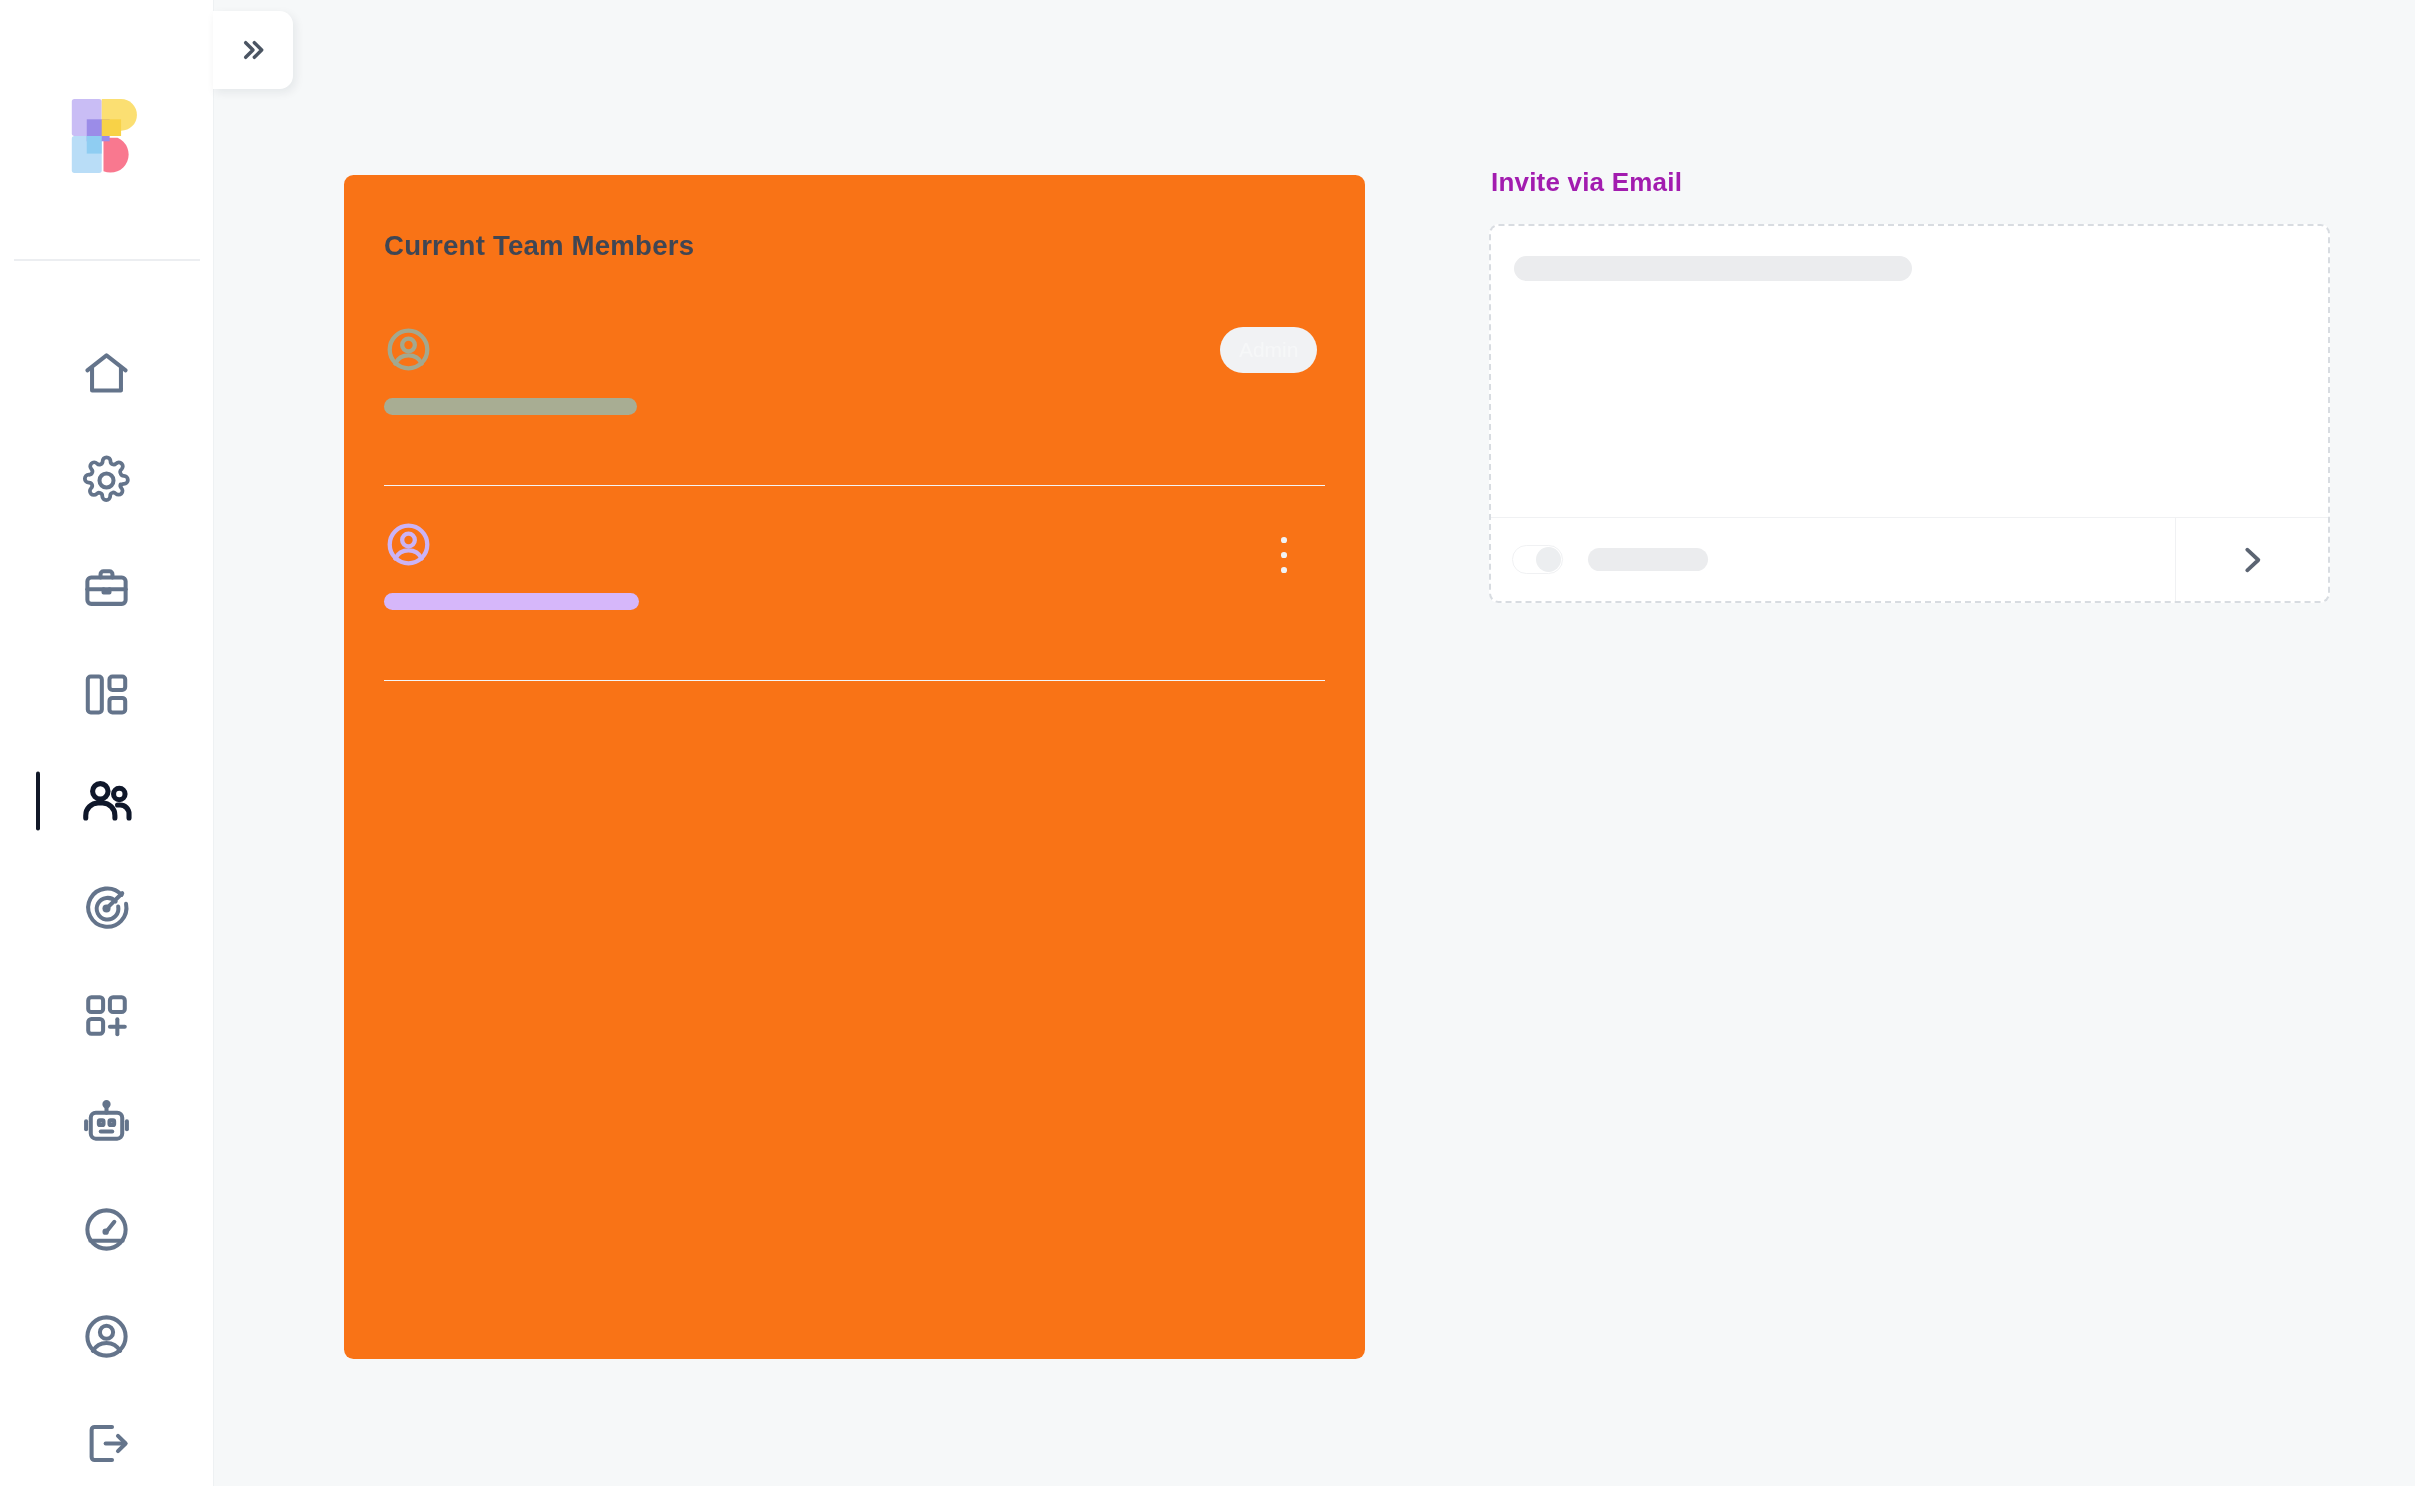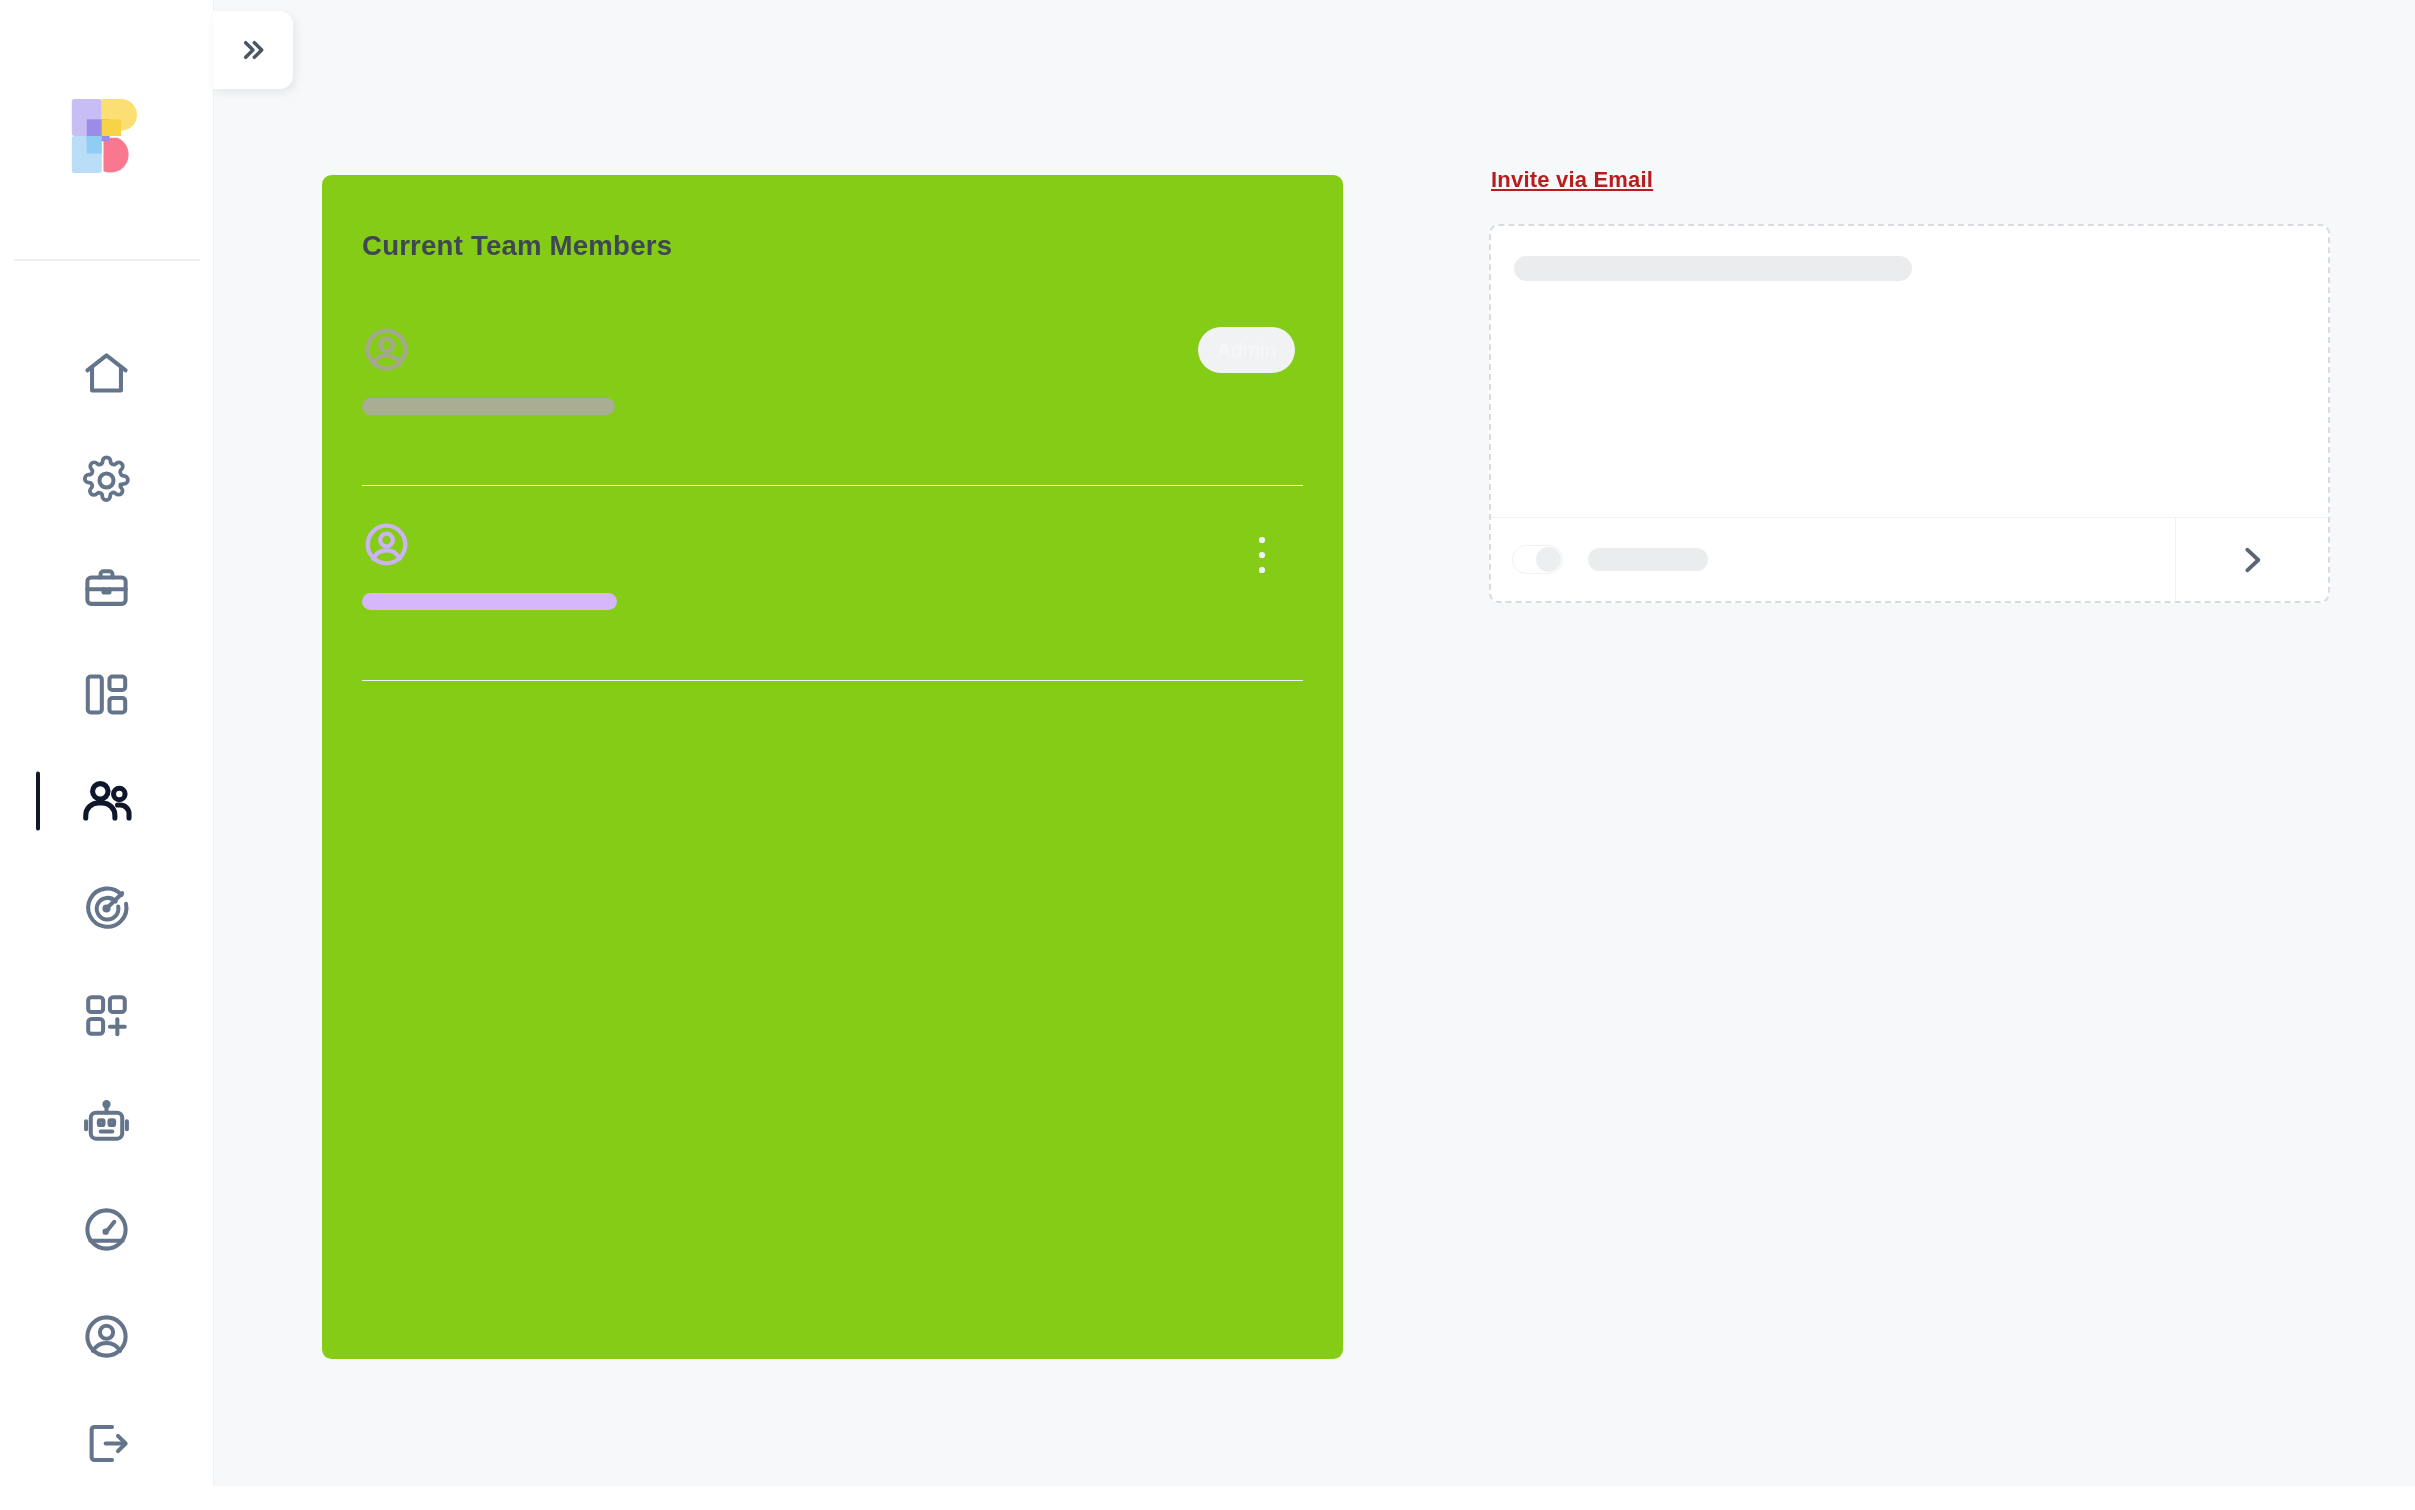--- a/index.html
+++ b/index.html
@@ -127,25 +127,25 @@
     top: 0;
     width: 2203px;
     height: 1486px;
     background: #f6f8f9;
     border-left: 1.9px solid #eef1f3;
   }
 
   
   #team-card {
     position: absolute;
-    left: 108px;
+    left: 130px;
     top: 175px;
     width: 1021px;
     height: 1184px;
-    background: #84cc16;
+    background: #f97316;
     border-radius: 9.5px;
   }
 
   #team-card-title {
     position: absolute;
     left: 40px;
     top: 55px;
     font-size: 27.6px;
     color: #3f4654;
     letter-spacing: 0.2px;
@@ -234,25 +234,24 @@
     position: absolute;
     left: 1254px;
     top: 0;
     width: 856px;
   }
 
   #invite-title {
     position: absolute;
     left: 23px;
     top: 167px;
-    font-size: 22px;
-    color: #b91c1c;
+    font-size: 26px;
+    color: #a21caf;
     letter-spacing: 0.2px;
     white-space: nowrap;
-    text-decoration: underline;
   }
 
   #invite-card {
     position: absolute;
     left: 21px;
     top: 224px;
     width: 841px;
     height: 379px;
     background: #ffffff;
     border: 2.9px dashed #d8dce1;

